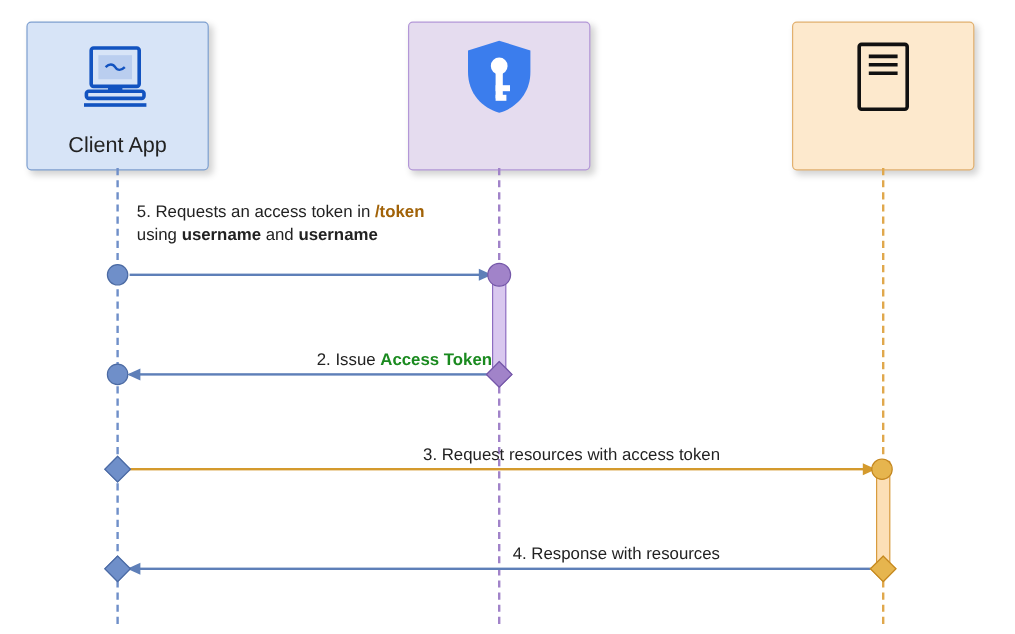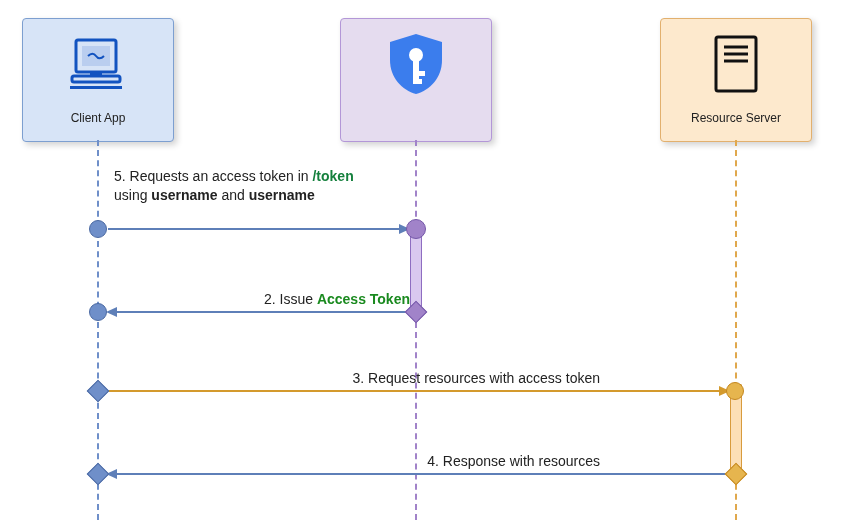--- a/index.html
+++ b/index.html
@@ -12,21 +12,21 @@
   .actor{
     position:absolute;top:18px;width:150px;height:122px;
     border:1px solid;border-radius:4px;
     box-shadow:3px 3px 6px rgba(0,0,0,.18);
     text-align:center;
   }
   .actor .icon{
     width:100%;height:90px;display:flex;
     align-items:center;justify-content:center;
   }
-  .actor .label{padding:2px 0 8px;font-size:12px;}
+  .actor .label{padding:2px 0 8px;font-size:18px;}
   .a1{left:22px;background:#d7e4f7;border-color:#7d9fd0;}
   .a2{left:340px;background:#e5dcef;border-color:#b397d7;}
   .a3{left:660px;background:#fde9cd;border-color:#e2b06e;}
   .lifeline{
     position:absolute;top:140px;width:0;height:380px;
     border-left:2px dashed;
   }
   .ll1{left:97px;border-color:#6f8fc9;}
   .ll2{left:415px;border-color:#a183c9;}
   .ll3{left:735px;border-color:#e0a84d;}
@@ -44,21 +44,21 @@
   .c-blue .line{background:#5e7fb8;} .c-blue.right .head{border-left-color:#5e7fb8;} .c-blue.left .head{border-right-color:#5e7fb8;}
   .c-gold .line{background:#d49a2d;} .c-gold.right .head{border-left-color:#d49a2d;}
   .dot{position:absolute;border-radius:50%;}
   .d-blue{width:16px;height:16px;background:#6f8fc9;border:1.5px solid #4b6aa3;}
   .d-gold{width:16px;height:16px;background:#e6b54e;border:1.5px solid #c4871f;}
   .diamond{position:absolute;width:14px;height:14px;transform:rotate(45deg);}
   .dm-purple{background:#a183c9;border:1.5px solid #7457a8;}
   .dm-blue{background:#6f8fc9;border:1.5px solid #4b6aa3;}
   .dm-gold{background:#e6b54e;border:1.5px solid #c4871f;}
   .msg{position:absolute;font-size:14px;line-height:1.35;}
-  .kw-path{color:#15803d;font-weight:700;}
+  .kw-path{color:#a16207;font-weight:700;}
   .kw-bold{font-weight:700;}
   .kw-token{color:#1a8a1f;font-weight:700;}
 </style>
 </head>
 <body>
 
 <div class="actor a1">
   <div class="icon">
     <svg width="64" height="64" viewBox="0 0 64 64">
       <rect x="10" y="8" width="40" height="32" rx="2" fill="none" stroke="#1253c0" stroke-width="3"></rect>
@@ -86,21 +86,20 @@
 
 <div class="actor a3">
   <div class="icon">
     <svg width="56" height="66" viewBox="0 0 56 66">
       <rect x="8" y="6" width="40" height="54" rx="2" fill="none" stroke="#111" stroke-width="3"></rect>
       <line x1="16" y1="16" x2="40" y2="16" stroke="#111" stroke-width="3"></line>
       <line x1="16" y1="23" x2="40" y2="23" stroke="#111" stroke-width="3"></line>
       <line x1="16" y1="30" x2="40" y2="30" stroke="#111" stroke-width="3"></line>
     </svg>
   </div>
-  <div class="label">Resource Server</div>
 </div>
 
 <div class="lifeline ll1"></div>
 <div class="lifeline ll2"></div>
 <div class="lifeline ll3"></div>
 
 <div class="bar bar-auth"></div>
 <div class="bar bar-res"></div>
 
 <div class="msg" style="left:114px;top:167px;width:240px;">

